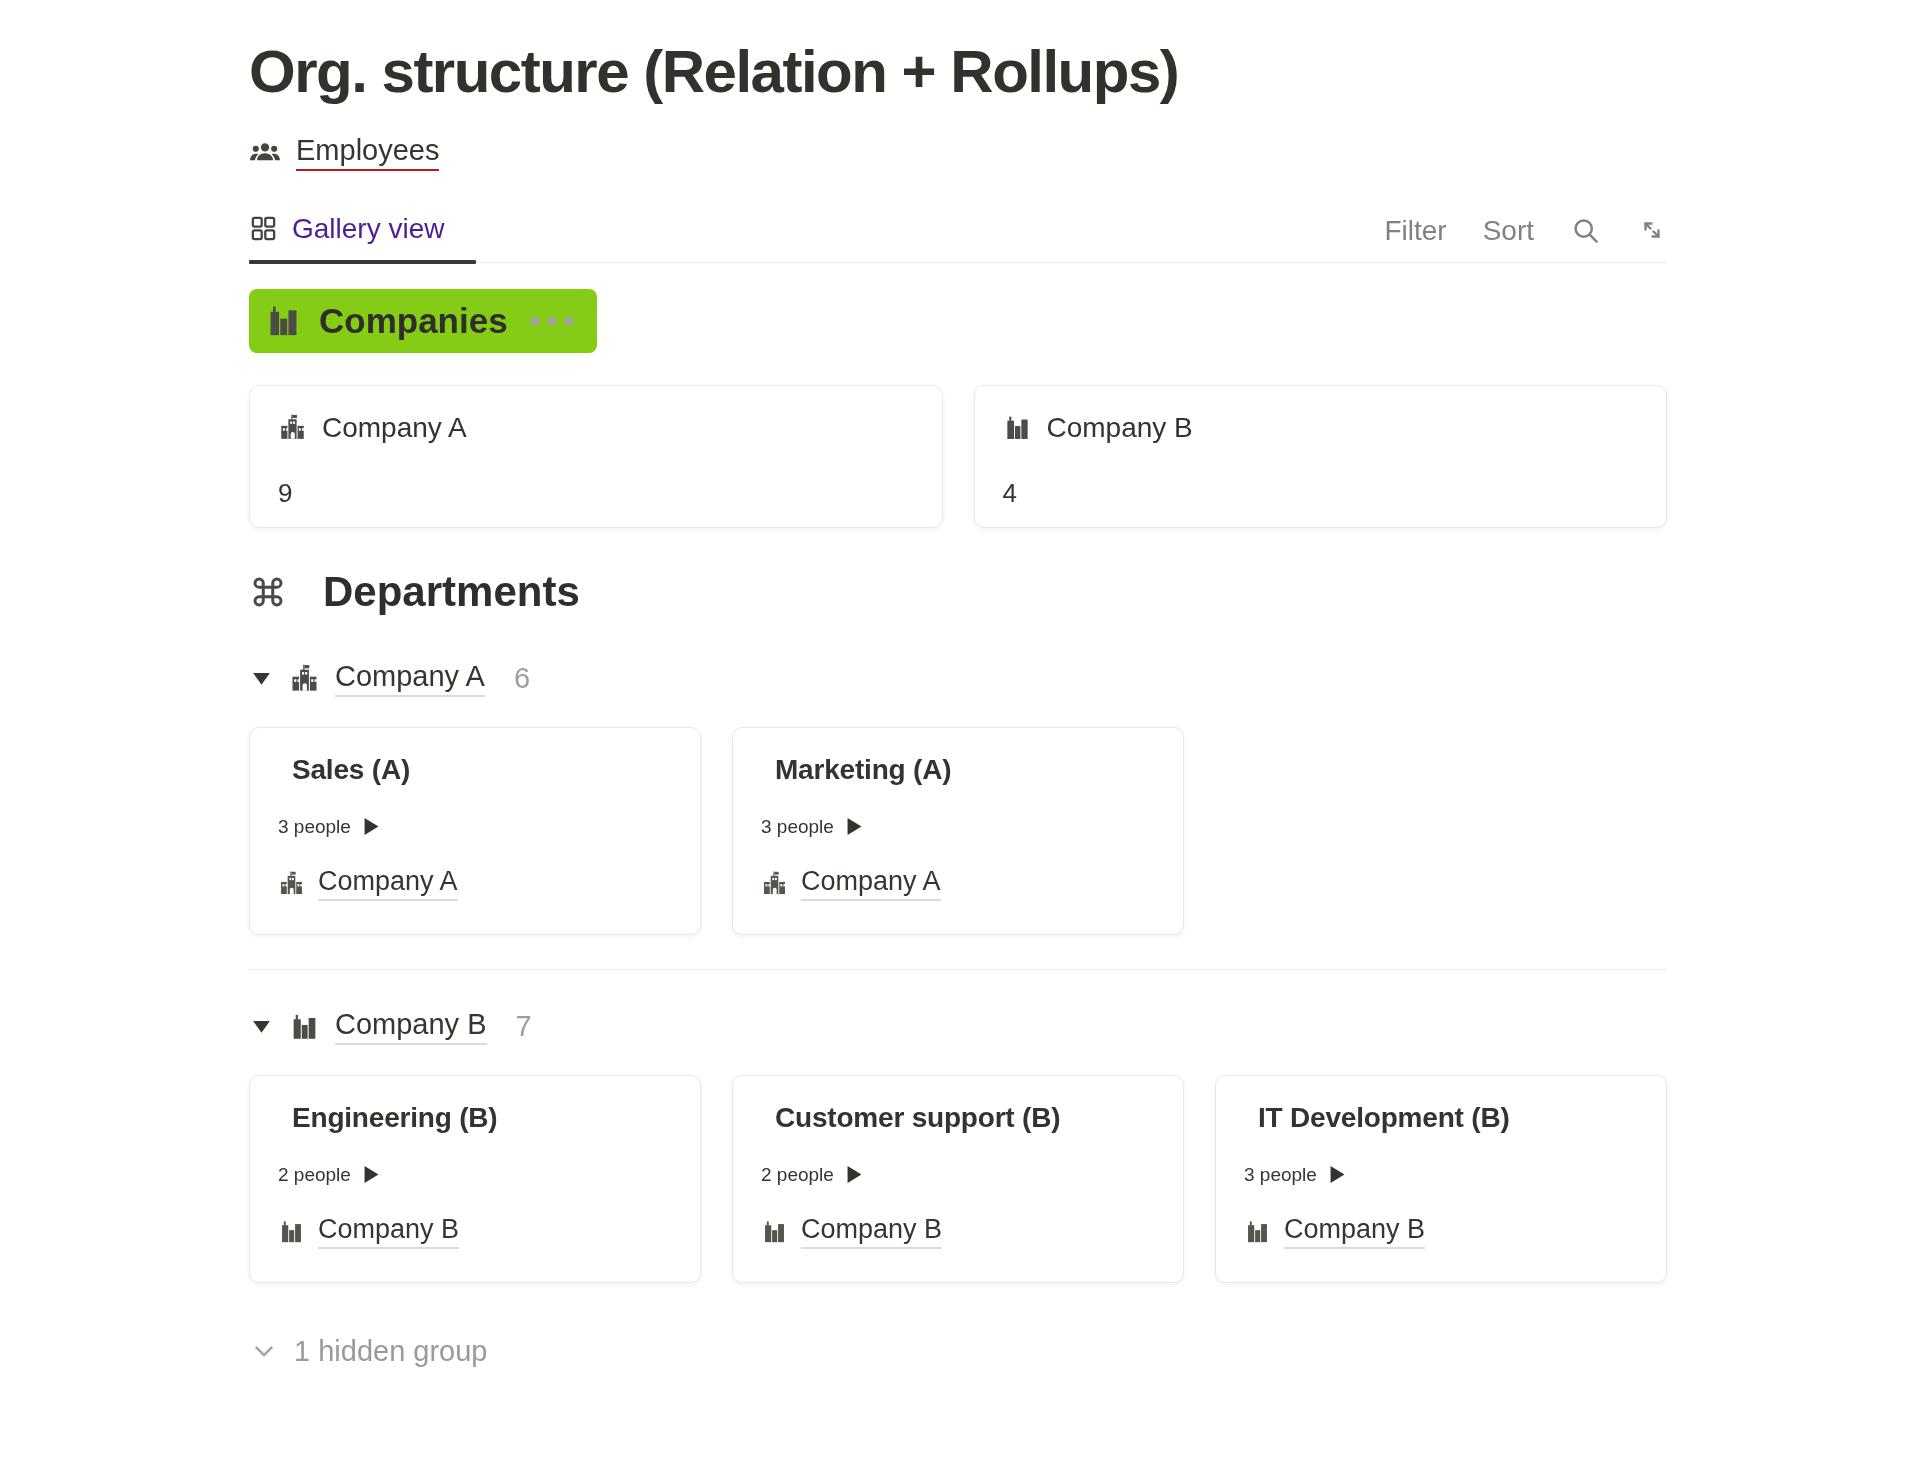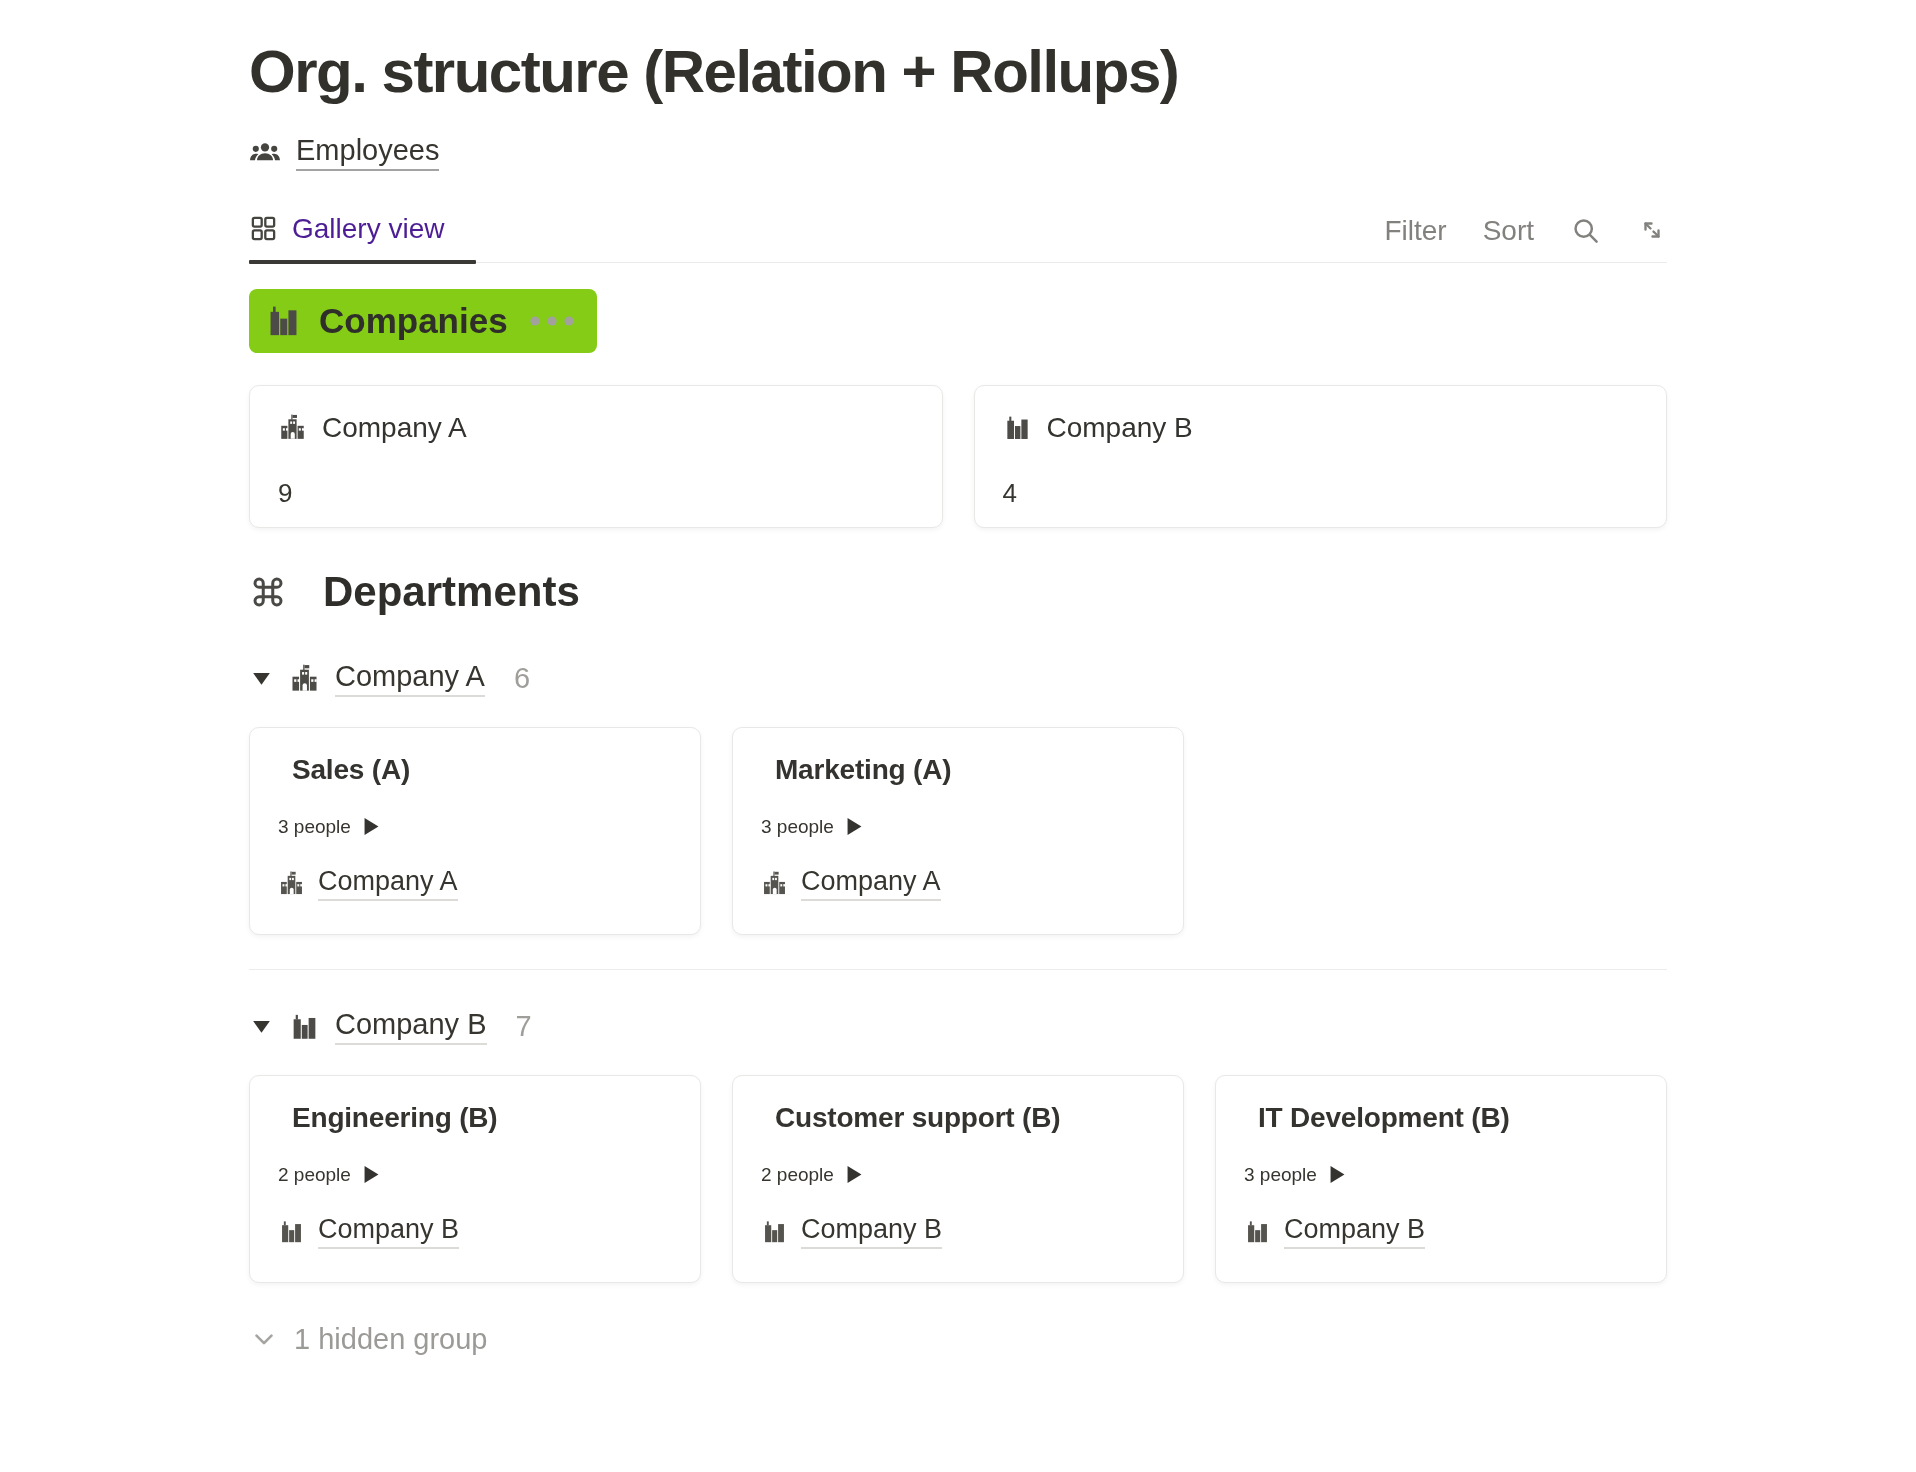--- a/index.html
+++ b/index.html
@@ -16,21 +16,21 @@
     font-size:60px; font-weight:700; letter-spacing:-1.5px;
     color:#32312c; margin:0; line-height:1.2;
   }
 
   .breadcrumb {
     margin-top:26px; display:inline-flex; align-items:center; gap:15px;
     cursor:pointer;
   }
   .breadcrumb .bc-label {
     font-size:29px; font-weight:500; color:#37352f;
-    border-bottom:2px solid #a3a3a3; padding-bottom:2px;
+    border-bottom:2px solid #b91c1c; padding-bottom:2px;
   }
 
   .toolbar {
     margin-top:40px; position:relative;
     display:flex; justify-content:space-between; align-items:center;
   }
   .toolbar::after {
     content:""; position:absolute; left:0; right:0; bottom:0;
     height:1px; background:#ebebea;
   }
@@ -88,21 +88,21 @@
 
   .dept-card { height:208px; }
   .dept-title { font-size:28px; font-weight:700; color:#34332f; letter-spacing:-0.2px;margin-left:14px; }
   .people-row { margin-top:30px; display:flex; align-items:center; gap:13px; font-size:19px; }
   .card-link-row { margin-top:28px; display:flex; align-items:center; gap:13px; font-size:27px; }
   .ulink { border-bottom:2px solid #dcdbd7; padding-bottom:2px; cursor:pointer; font-weight:500; }
 
   .divider { margin-top:34px; height:1px; background:#ececea; }
 
   .hidden-group {
-    margin-top:40px; display:inline-flex; align-items:center; gap:15px;
+    margin-top:52px; display:inline-flex; align-items:center; gap:15px;
     color:#9b9a97; font-size:29px; cursor:pointer;
   }
   .icon { display:inline-flex; flex:none; }
 </style>
 </head>
 <body>
 
 <div class="page">
 
   <h1 class="page-title">Org. structure (Relation + Rollups)</h1>

